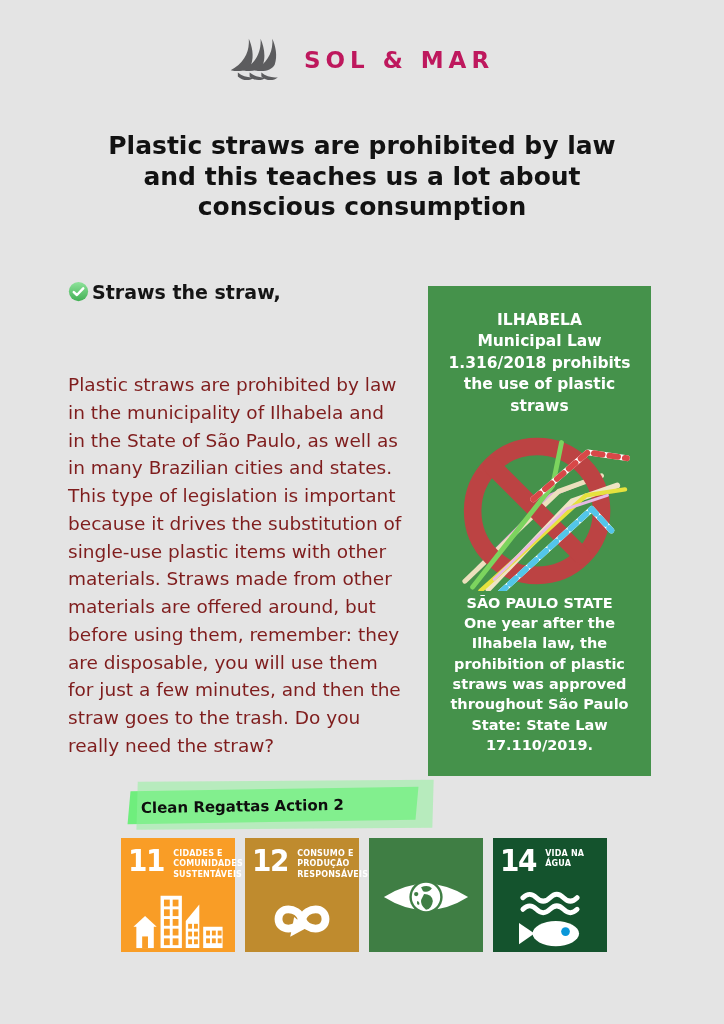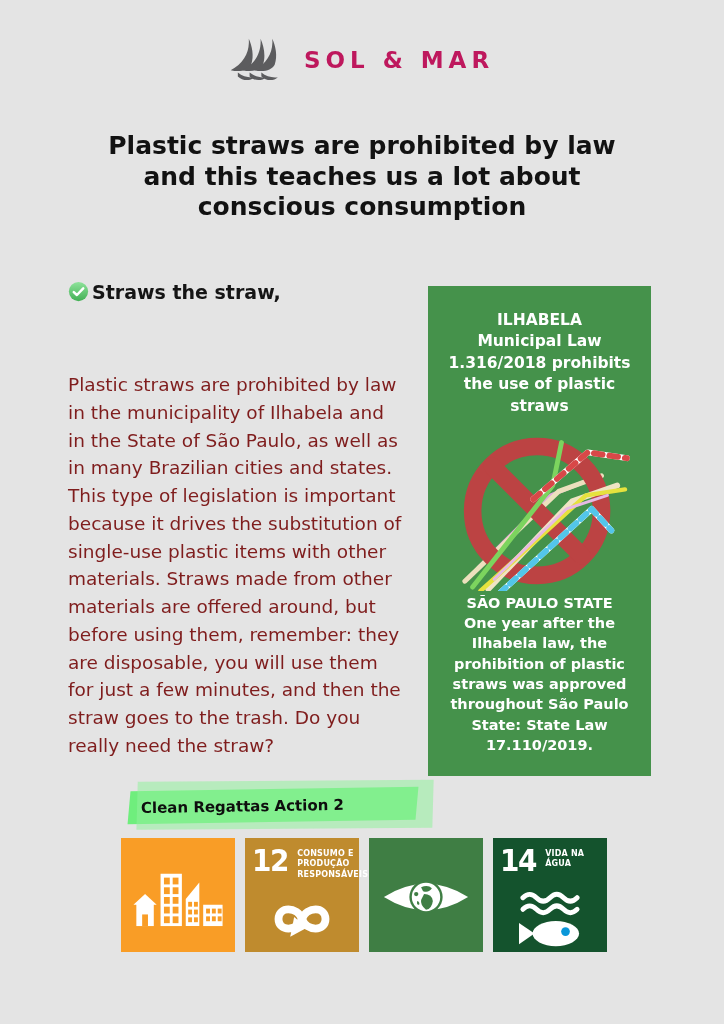--- a/index.html
+++ b/index.html
@@ -135,20 +135,24 @@
 17.110/2019.</div>
   </div>
 
   <div class="banner" style="background-color: rgb(111, 238, 125);">
     <span class="banner-label">Clean Regattas Action 2</span>
   </div>
 
   <div class="sdg-row">
 
     <div class="sdg-tile" style="background-color: rgb(249, 157, 38);">
+      <div class="sdg-head">
+        <span class="sdg-number">11</span>
+        <span class="sdg-label">CIDADES E COMUNIDADES SUSTENTÁVEIS</span>
+      </div>
       <div class="sdg-icon">
         <svg viewBox="0 0 96 64">
           <g fill="#ffffff">
             <polygon points="2,40 14,29 26,40"></polygon>
             <rect x="5" y="38" width="18" height="24"></rect>
             <rect x="30" y="8" width="22" height="54"></rect>
             <polygon points="56,62 56,34 70,17 70,62"></polygon>
             <rect x="74" y="40" width="20" height="22"></rect>
           </g>
           <g fill="#f99d26">

